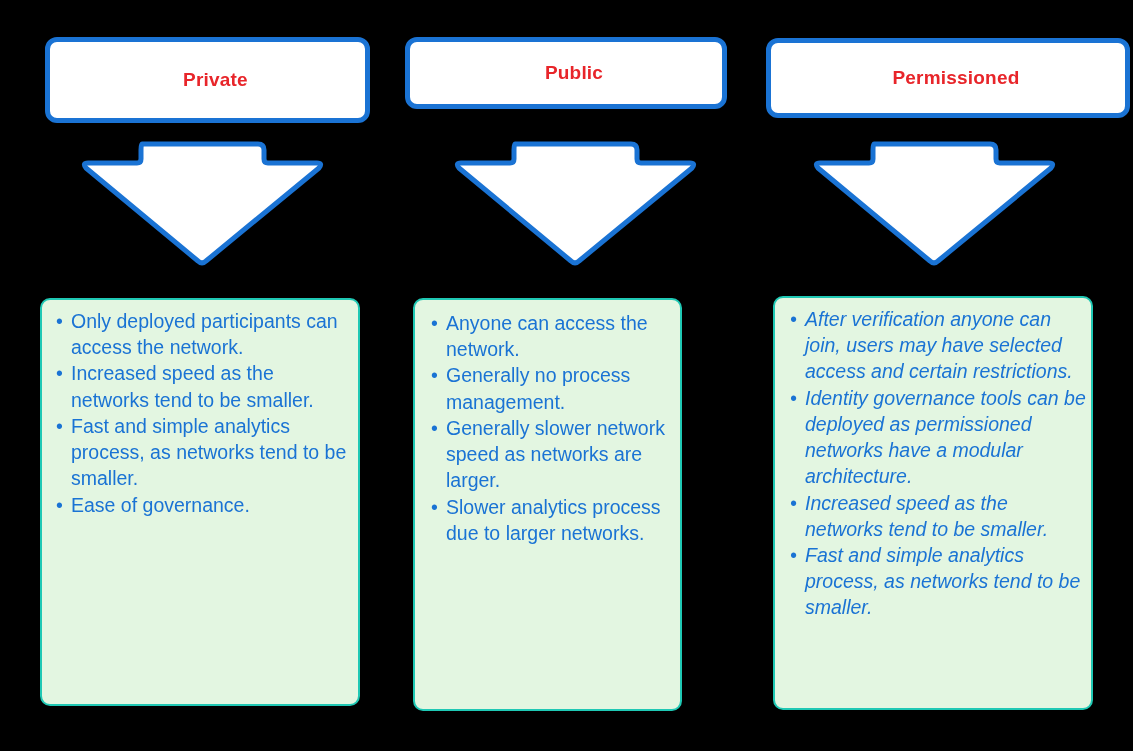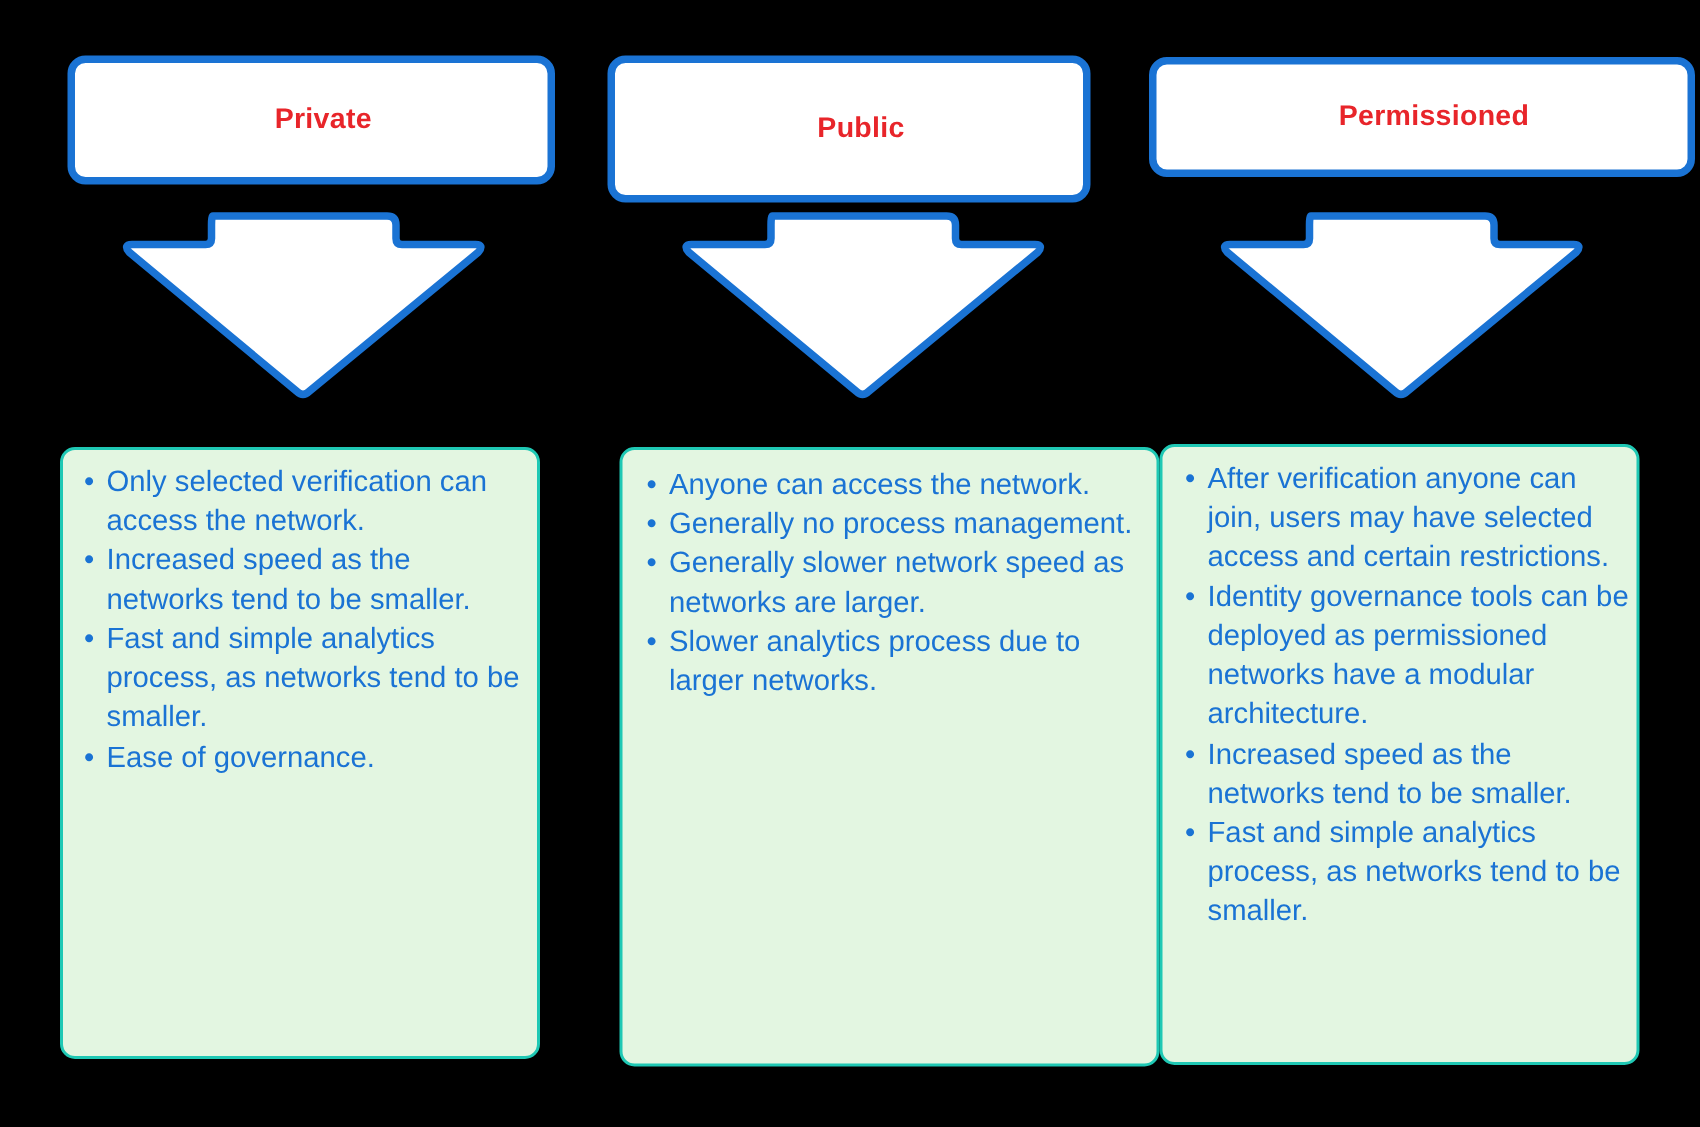--- a/index.html
+++ b/index.html
@@ -88,21 +88,21 @@
     position: absolute;
     left: 2px;
     top: 0;
     color: #1a73d4;
     font-size: 19.5px;
     line-height: 1.345;
   }
 
   .c1 .bullet-list { padding: 8px 8px 0 12px; }
   .c2 .bullet-list { padding: 10px 6px 0 14px; }
-  .c3 .bullet-list { padding: 8px 4px 0 13px; }
+  .c3 .bullet-list { padding: 8px 4px 0 13px; font-style: italic; }
 
   .c1 .bullet-item { font-size: 19.5px; }
   .c2 .bullet-item { font-size: 19.5px; }
   .c3 .bullet-item { font-size: 19.5px; }
 </style>
 </head>
 <body>
 
 <div class="canvas">
 
@@ -127,31 +127,31 @@
                  Q 2 30 8 30
                  L 57 30
                  Q 61 30 61 26
                  L 61 17
                  Q 61 11 62 11 Z" fill="#ffffff" stroke="#1a73d4" stroke-width="5" stroke-linejoin="round" stroke-linecap="round"></path>
       </svg>
     </div>
 
     <div class="body-card" style="left:40px; top:298px; width:320px; height:408px;">
       <ul class="bullet-list">
-        <li class="bullet-item">Only selected verification can access the network.</li>
+        <li class="bullet-item">Only deployed participants can access the network.</li>
         <li class="bullet-item">Increased speed as the networks tend to be smaller.</li>
         <li class="bullet-item">Fast and simple analytics process, as networks tend to be smaller.</li>
         <li class="bullet-item">Ease of governance.</li>
       </ul>
     </div>
   </div>
 
   <div class="column c2">
 
-    <div class="header-card" style="left:405px; top:37px; width:322px; height:98px;">
+    <div class="header-card" style="left:405px; top:37px; width:322px; height:72px;">
       <span class="header-title">Public</span>
     </div>
 
     <div class="arrow-wrap" style="left:453px; top:133px; width:245px; height:137px;">
       <svg width="245" height="137" viewBox="0 0 245 137">
         <path d="M 62 11
                  L 178 11
                  Q 184 11 184 17
                  L 184 26
                  Q 184 30 188 30
@@ -161,21 +161,21 @@
                  Q 122 132 118 128
                  L 6 35
                  Q 2 30 8 30
                  L 57 30
                  Q 61 30 61 26
                  L 61 17
                  Q 61 11 62 11 Z" fill="#ffffff" stroke="#1a73d4" stroke-width="5" stroke-linejoin="round" stroke-linecap="round"></path>
       </svg>
     </div>
 
-    <div class="body-card" style="left:413px; top:298px; width:360px; height:413px;">
+    <div class="body-card" style="left:413px; top:298px; width:269px; height:413px;">
       <ul class="bullet-list">
         <li class="bullet-item">Anyone can access the network.</li>
         <li class="bullet-item">Generally no process management.</li>
         <li class="bullet-item">Generally slower network speed as networks are larger.</li>
         <li class="bullet-item">Slower analytics process due to larger networks.</li>
       </ul>
     </div>
   </div>
 
   <div class="column c3">

